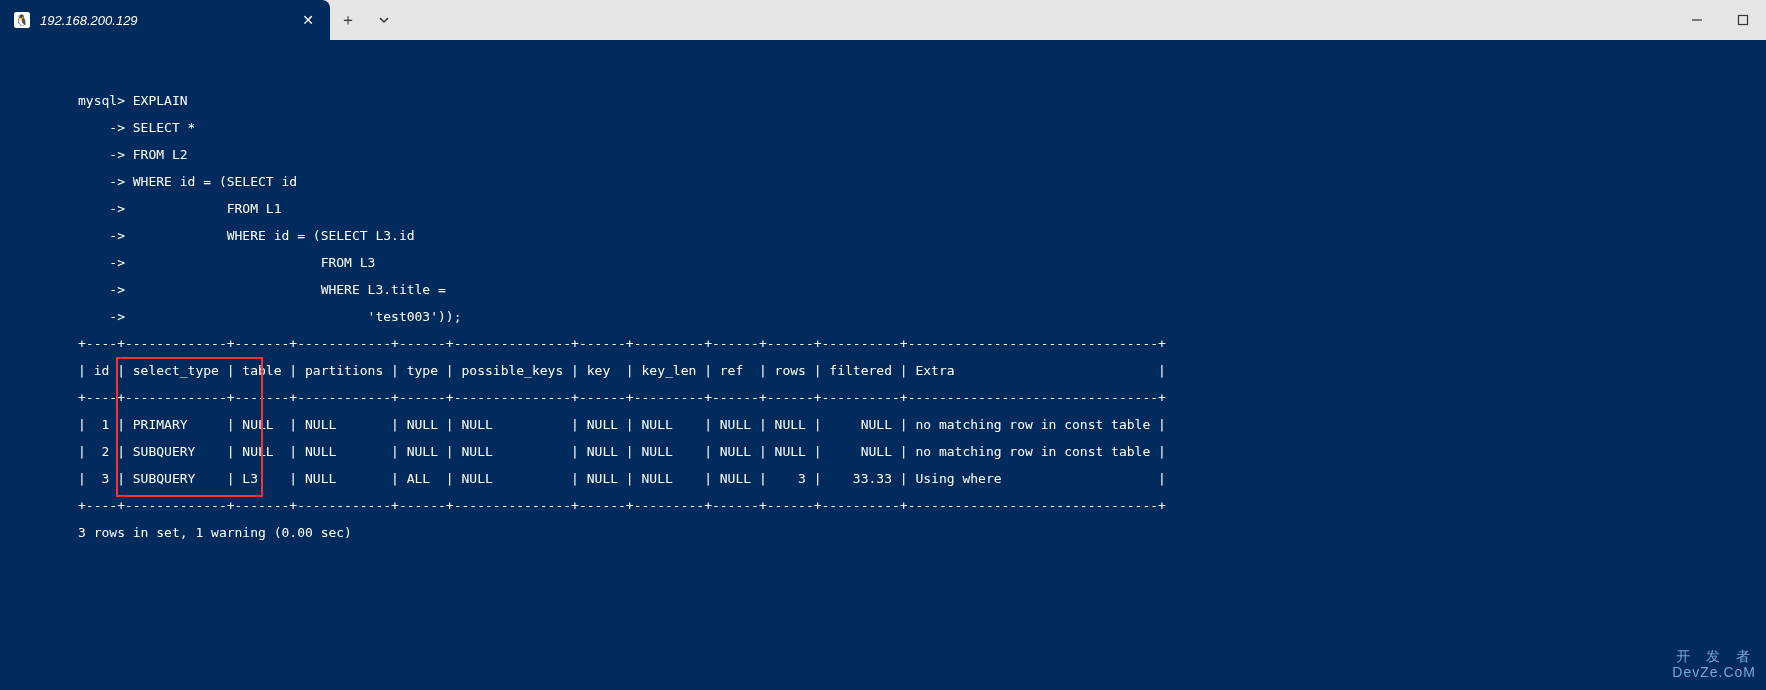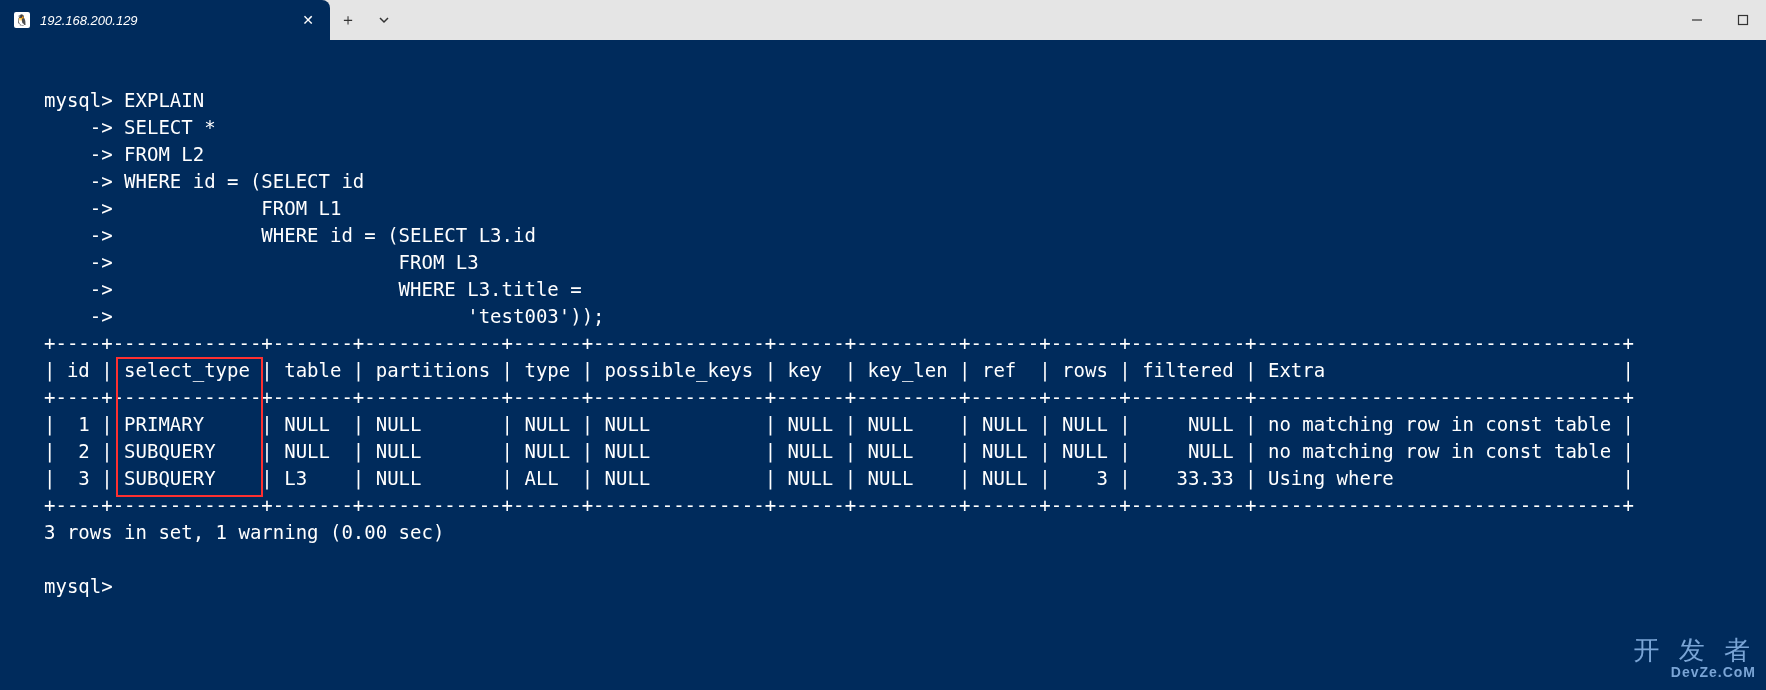--- a/index.html
+++ b/index.html
@@ -52,42 +52,42 @@
   .winctrls {
     margin-left: auto;
     display: flex;
   }
   .winbtn {
     width: 46px;
     display: flex; align-items: center; justify-content: center;
     color: #333;
   }
   .terminal {
-    padding: 20px 28px 20px 44px;
-    font-size: 19px;
+    padding: 20px 28px 20px 78px;
+    font-size: 13px;
     line-height: 27px;
     white-space: pre;
     position: relative;
   }
   .highlight-box {
     position: absolute;
     border: 2px solid #ff3030;
     pointer-events: none;
   }
   .watermark {
     position: absolute;
     right: 10px;
     bottom: 10px;
     color: #7aa5d6;
     font-family: sans-serif;
     text-align: right;
     line-height: 1.1;
   }
-  .watermark .cn { font-size: 26px; letter-spacing: 6px; }
-  .watermark .en { font-size: 14px; letter-spacing: 1px; font-weight: bold; }
+  .watermark .cn { font-size: 14px; letter-spacing: 6px; }
+  .watermark .en { font-size: 14px; letter-spacing: 1px; }
 </style>
 </head>
 <body>
 
 <div class="titlebar">
   <div class="tab">
     <span class="favicon">🐧</span>
     <span class="title">192.168.200.129</span>
     <span class="close">✕</span>
   </div>
@@ -106,20 +106,19 @@
     <div class="winbtn">
       <svg width="12" height="12" viewBox="0 0 12 12">
           <rect x="1.5" y="1.5" width="9" height="9" fill="none" stroke="#333" stroke-width="1.2"></rect>
         </svg>
     </div>
   </div>
 </div>
 
 <div class="terminal">
 <div><div>mysql&gt; EXPLAIN</div><div>    -&gt; SELECT *</div><div>    -&gt; FROM L2</div><div>    -&gt; WHERE id = (SELECT id</div><div>    -&gt;             FROM L1</div><div>    -&gt;             WHERE id = (SELECT L3.id</div><div>    -&gt;                         FROM L3</div><div>    -&gt;                         WHERE L3.title =</div><div>    -&gt;                               'test003'));</div></div><div>+----+-------------+-------+------------+------+---------------+------+---------+------+------+----------+--------------------------------+</div><div>| id | select_type | table | partitions | type | possible_keys | key  | key_len | ref  | rows | filtered | Extra                          |</div><div>+----+-------------+-------+------------+------+---------------+------+---------+------+------+----------+--------------------------------+</div><div>|  1 | PRIMARY     | NULL  | NULL       | NULL | NULL          | NULL | NULL    | NULL | NULL |     NULL | no matching row in const table |</div><div>|  2 | SUBQUERY    | NULL  | NULL       | NULL | NULL          | NULL | NULL    | NULL | NULL |     NULL | no matching row in const table |</div><div>|  3 | SUBQUERY    | L3    | NULL       | ALL  | NULL          | NULL | NULL    | NULL |    3 |    33.33 | Using where                    |</div><div>+----+-------------+-------+------------+------+---------------+------+---------+------+------+----------+--------------------------------+</div><div>3 rows in set, 1 warning (0.00 sec)</div>
-<div>mysql&gt;</div>
   <div class="highlight-box" style="left:116px; top:317px; width:147px; height:140px;"></div>
 </div>
 
 <div class="watermark">
   <div class="cn">开 发 者</div>
   <div class="en">DevZe.CoM</div>
 </div>
 
 </body></html>

